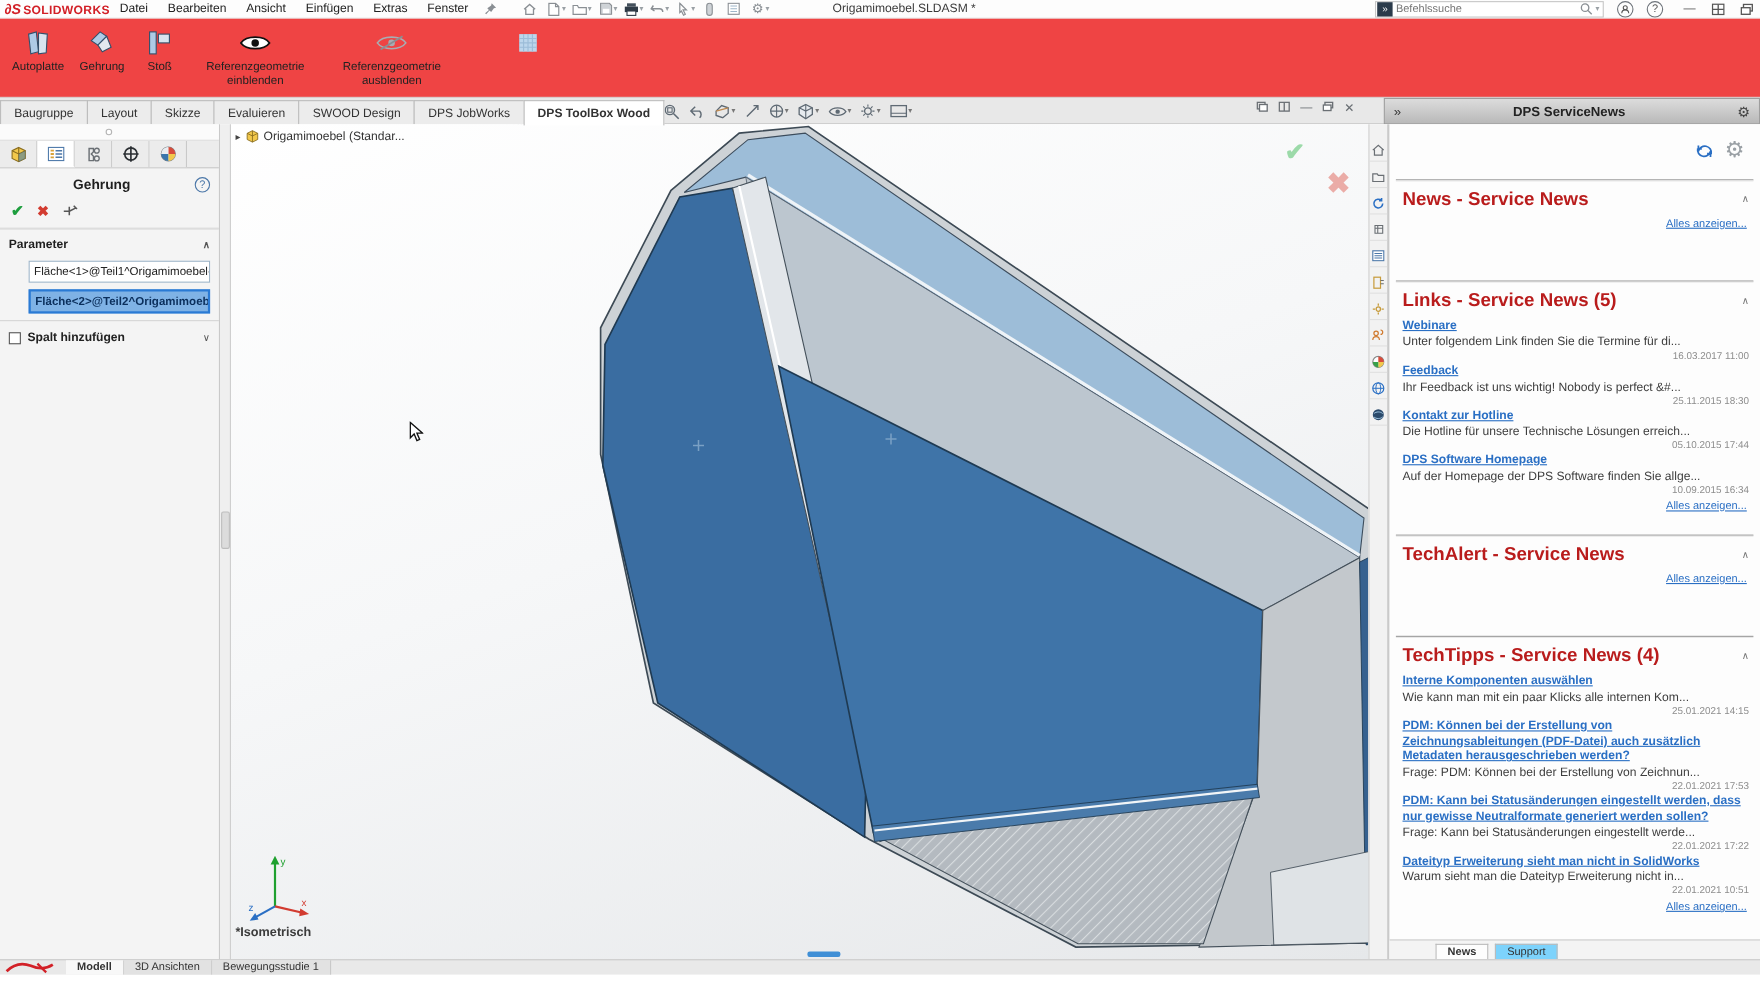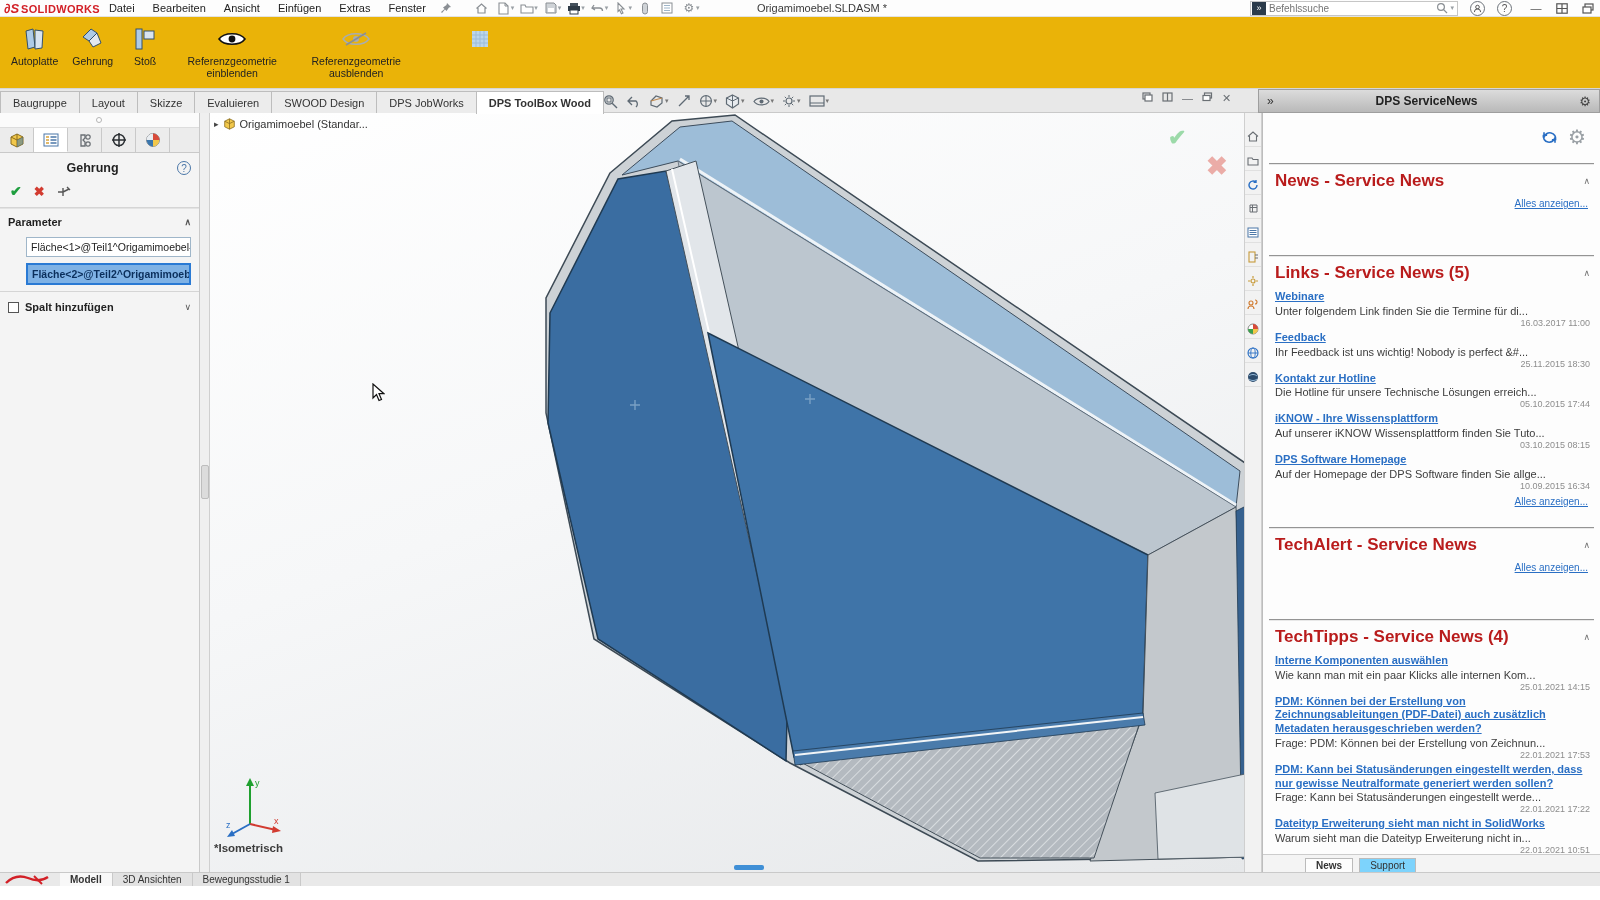--- a/index.html
+++ b/index.html
@@ -18,21 +18,21 @@
   .qa-ico{width:22px;height:15px;display:inline-flex;align-items:center;justify-content:center;color:#8a8f94;}
   .qa-caret{font-size:7px;color:#9aa0a5;margin-left:-4px;margin-right:2px;}
   .doc-title{position:absolute;left:0;right:0;text-align:center;font-size:11px;color:#3a3a3a;pointer-events:none;margin-left:44px;}
   .searchbox{display:flex;align-items:center;border:1px solid #c6c6c6;background:#fff;height:15px;width:208px;margin-left:8px;}
   .sw-badge{width:14px;height:13px;background:#2b3b4b;color:#fff;font-size:9px;display:flex;align-items:center;justify-content:center;margin:0 3px 0 1px;}
   .searchbox input{border:0;outline:0;flex:1;font-size:10px;color:#555;font-family:"Liberation Sans",sans-serif;background:transparent;}
   .circle-ico{width:15px;height:15px;border:1.4px solid #6d737a;border-radius:50%;display:inline-flex;align-items:center;justify-content:center;font-size:10px;color:#555;margin-left:12px;}
   .win-ico{width:20px;height:15px;display:inline-flex;align-items:center;justify-content:center;color:#555;font-size:11px;margin-left:6px;}
 
   
-  #ribbon{left:0;top:17px;width:1600px;height:72px;background:#eab308;border-bottom:1px solid #d6d6d6;display:flex;align-items:flex-start;padding:6px 4px 0 6px;gap:4px;}
+  #ribbon{left:0;top:17px;width:1600px;height:72px;background:#ef4444;border-bottom:1px solid #d6d6d6;display:flex;align-items:flex-start;padding:6px 4px 0 6px;gap:4px;}
   .rb-btn{display:flex;flex-direction:column;align-items:center;justify-content:flex-start;padding:3px 5px;border-radius:2px;cursor:default;min-width:46px;}
   .rb-ic{height:26px;display:flex;align-items:center;justify-content:center;}
   .rb-lb{font-size:10.5px;color:#222;text-align:center;line-height:1.15;margin-top:3px;max-width:110px;}
 
   
   #tabrow{left:0;top:89px;width:1600px;height:24px;background:#e8e8e8;border-bottom:1px solid #c9c9c9;}
   .cmdtabs{position:absolute;left:0;top:2px;display:flex;height:22px;}
   .cmdtab{padding:0 12px;font-size:11px;color:#333;background:#ececec;border:1px solid #bdbdbd;border-bottom:none;display:flex;align-items:center;margin-right:-1px;}
   .cmdtab.active{background:#fff;font-weight:bold;position:relative;z-index:2;height:23px;}
   .hud{position:absolute;left:578px;top:1px;display:flex;align-items:center;gap:4px;height:22px;}
@@ -628,25 +628,20 @@
           <a class="tp-link">Feedback</a>
           <div class="tp-snip">Ihr Feedback ist uns wichtig! Nobody is perfect &amp;#...</div>
           <div class="tp-date">25.11.2015 18:30</div>
         </div>
         <div class="tp-item">
           <a class="tp-link">Kontakt zur Hotline</a>
           <div class="tp-snip">Die Hotline für unsere Technische Lösungen erreich...</div>
           <div class="tp-date">05.10.2015 17:44</div>
         </div>
         <div class="tp-item">
-          <a class="tp-link">iKNOW - Ihre Wissensplattform</a>
-          <div class="tp-snip">Auf unserer iKNOW Wissensplattform finden Sie Tuto...</div>
-          <div class="tp-date">03.10.2015 08:15</div>
-        </div>
-        <div class="tp-item">
           <a class="tp-link">DPS Software Homepage</a>
           <div class="tp-snip">Auf der Homepage der DPS Software finden Sie allge...</div>
           <div class="tp-date">10.09.2015 16:34</div>
         </div>
         <div class="tp-showall"><a>Alles anzeigen...</a></div>
       </div>
 
       <div class="tp-divider"></div>
       <div class="tp-sec">
         <div class="tp-sec-h">

